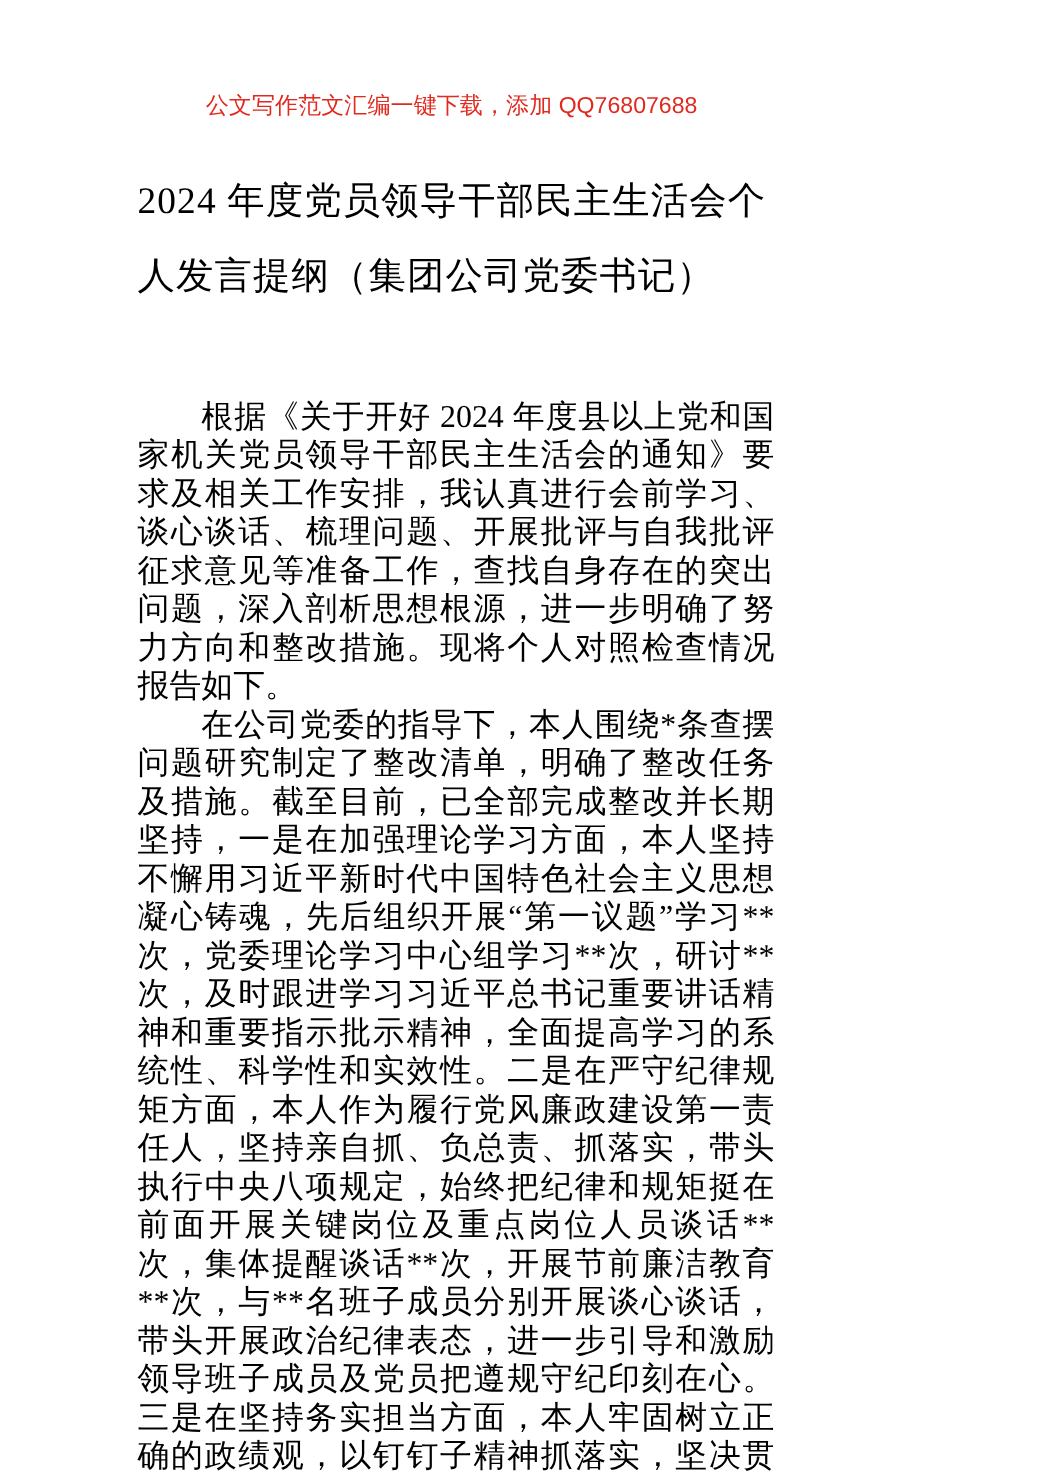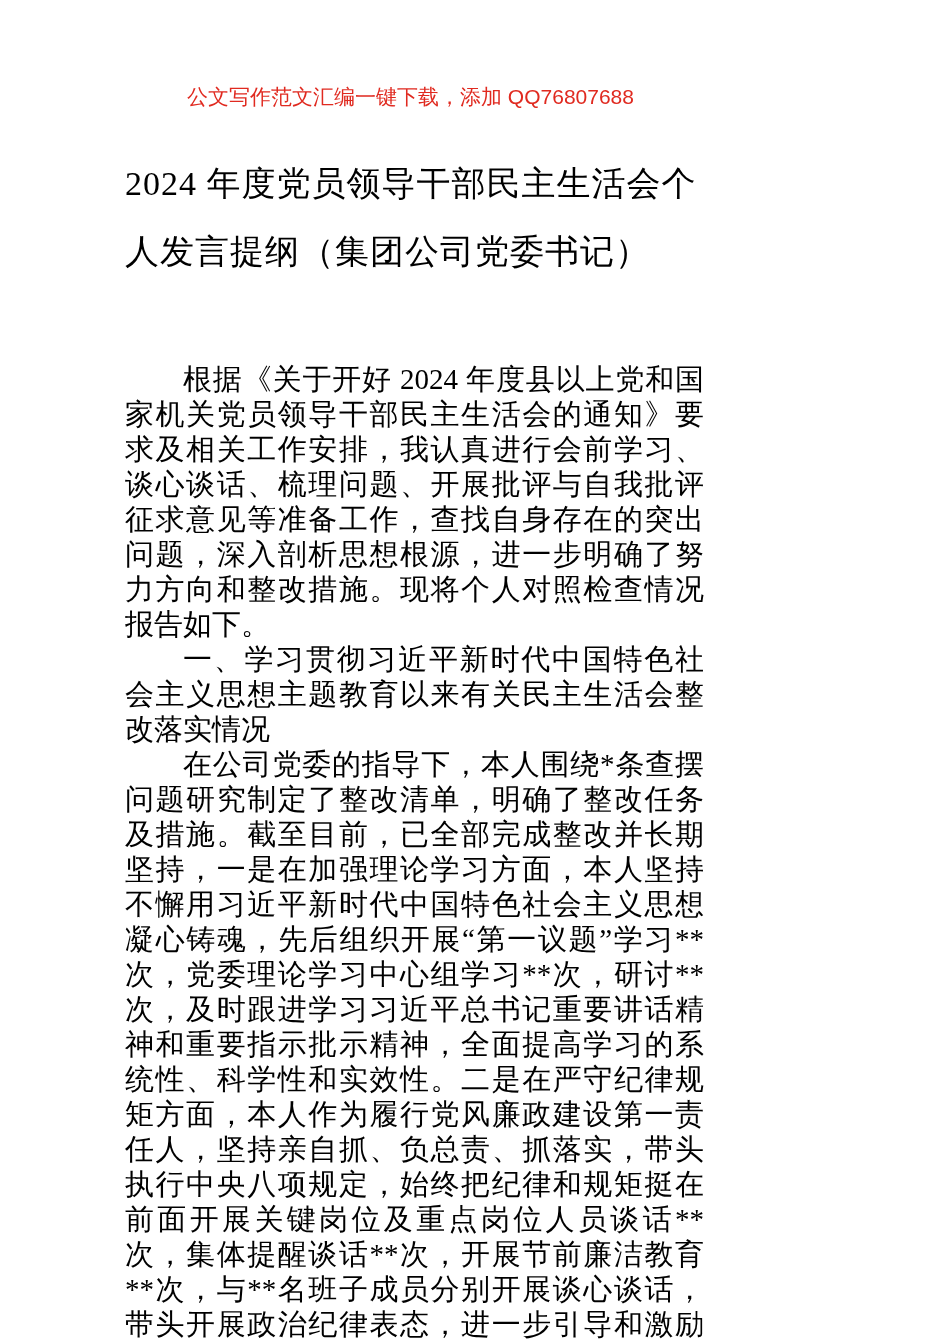--- a/index.html
+++ b/index.html
@@ -56,19 +56,18 @@
 <body>
 
 <div class="page">
 
   <div class="promo-header">公文写作范文汇编一键下载，添加 QQ76807688</div>
 
   <div class="doc-title">2024 年度党员领导干部民主生活会个人发言提纲（集团公司党委书记）</div>
 
   <div class="body-text">
     <p>根据《关于开好 2024 年度县以上党和国家机关党员领导干部民主生活会的通知》要求及相关工作安排，我认真进行会前学习、谈心谈话、梳理问题、开展批评与自我批评征求意见等准备工作，查找自身存在的突出问题，深入剖析思想根源，进一步明确了努力方向和整改措施。现将个人对照检查情况报告如下。</p>
-    <p>一、学习贯彻习近平新时代中国特色社会主义思想主题教育以来有关民主生活会整改落实情况</p>
     <p>在公司党委的指导下，本人围绕*条查摆问题研究制定了整改清单，明确了整改任务及措施。截至目前，已全部完成整改并长期坚持，一是在加强理论学习方面，本人坚持不懈用习近平新时代中国特色社会主义思想凝心铸魂，先后组织开展“第一议题”学习**次，党委理论学习中心组学习**次，研讨**次，及时跟进学习习近平总书记重要讲话精神和重要指示批示精神，全面提高学习的系统性、科学性和实效性。二是在严守纪律规矩方面，本人作为履行党风廉政建设第一责任人，坚持亲自抓、负总责、抓落实，带头执行中央八项规定，始终把纪律和规矩挺在前面开展关键岗位及重点岗位人员谈话**次，集体提醒谈话**次，开展节前廉洁教育**次，与**名班子成员分别开展谈心谈话，带头开展政治纪律表态，进一步引导和激励领导班子成员及党员把遵规守纪印刻在心。三是在坚持务实担当方面，本人牢固树立正确的政绩观，以钉钉子精神抓落实，坚决贯彻落实上级决策部署和工作任务，加强对重点</p>
   </div>
 
   <div class="page-number">1</div>
 
 </div>
 
 </body></html>

